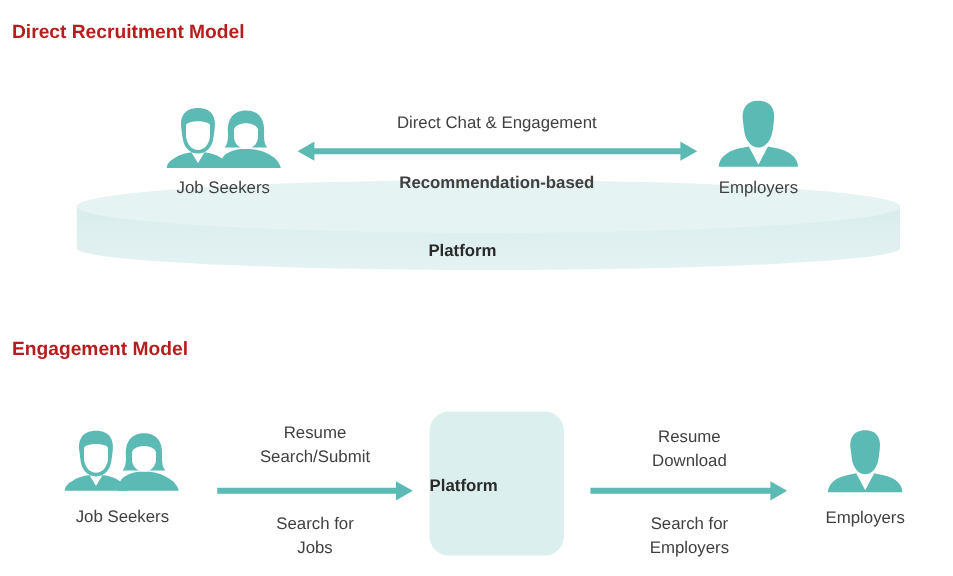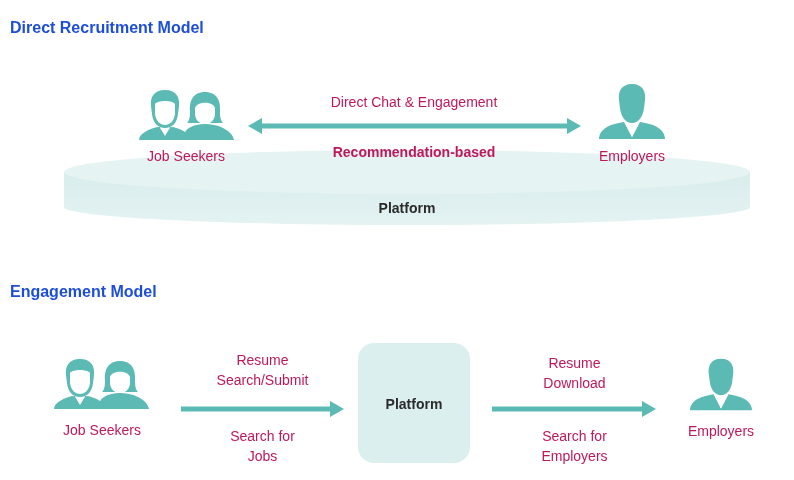--- a/index.html
+++ b/index.html
@@ -1,21 +1,21 @@
 <!DOCTYPE html>
 <html><head>
 <meta charset="utf-8">
 <style>
   html, body { margin:0; padding:0; background:#ffffff; }
   body { width:794px; height:480px; position:relative; overflow:hidden;
          font-family:"Liberation Sans", sans-serif; color:#333333; }
   .abs { position:absolute; }
-  .section-title { font-weight:bold; font-size:16px; color:#1d4ed8; }
-  .label { font-size:14px; color:#be185d; text-align:center; line-height:20px; white-space:nowrap; }
-  .platform-label { font-weight:bold; font-size:14px; color:#2a2a2a; text-align:center; }
+  .section-title { font-weight:bold; font-size:16px; color:#b91c1c; }
+  .label { font-size:14px; color:#404040; text-align:center; line-height:20px; white-space:nowrap; }
+  .platform-label { font-weight:bold; font-size:14px; color:#2a2a2a; text-align:left; }
   svg { position:absolute; overflow:visible; }
   .teal { fill:#5bbab3; }
   .arrow-line { stroke:#5bbab3; stroke-width:5; }
   .platform-box { background:#dcefef; border-radius:16px; }
 </style>
 </head>
 <body>
 
 <div class="abs section-title" style="left:10px; top:19px;">Direct Recruitment Model</div>
 

